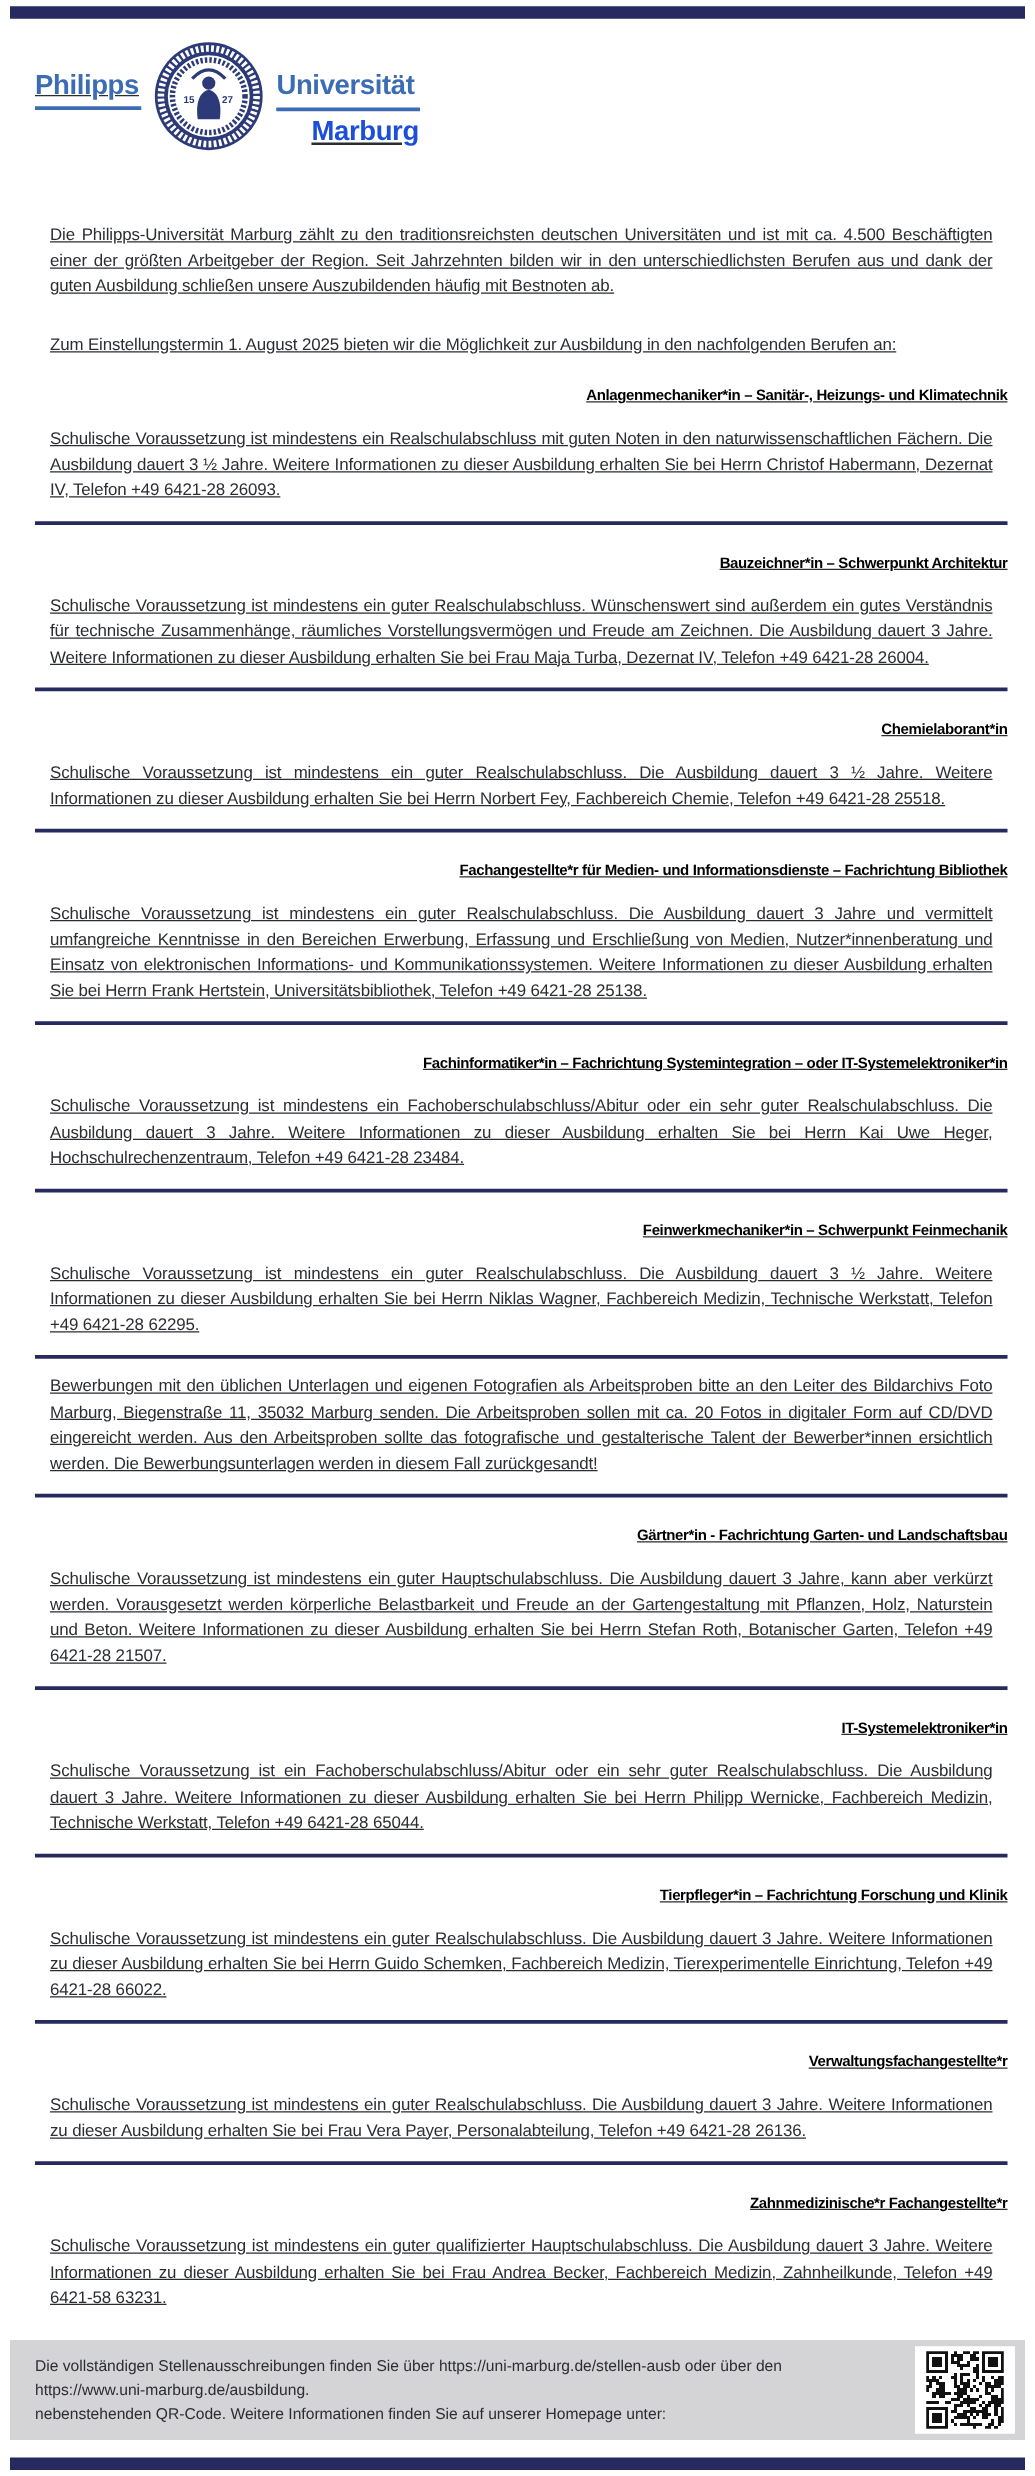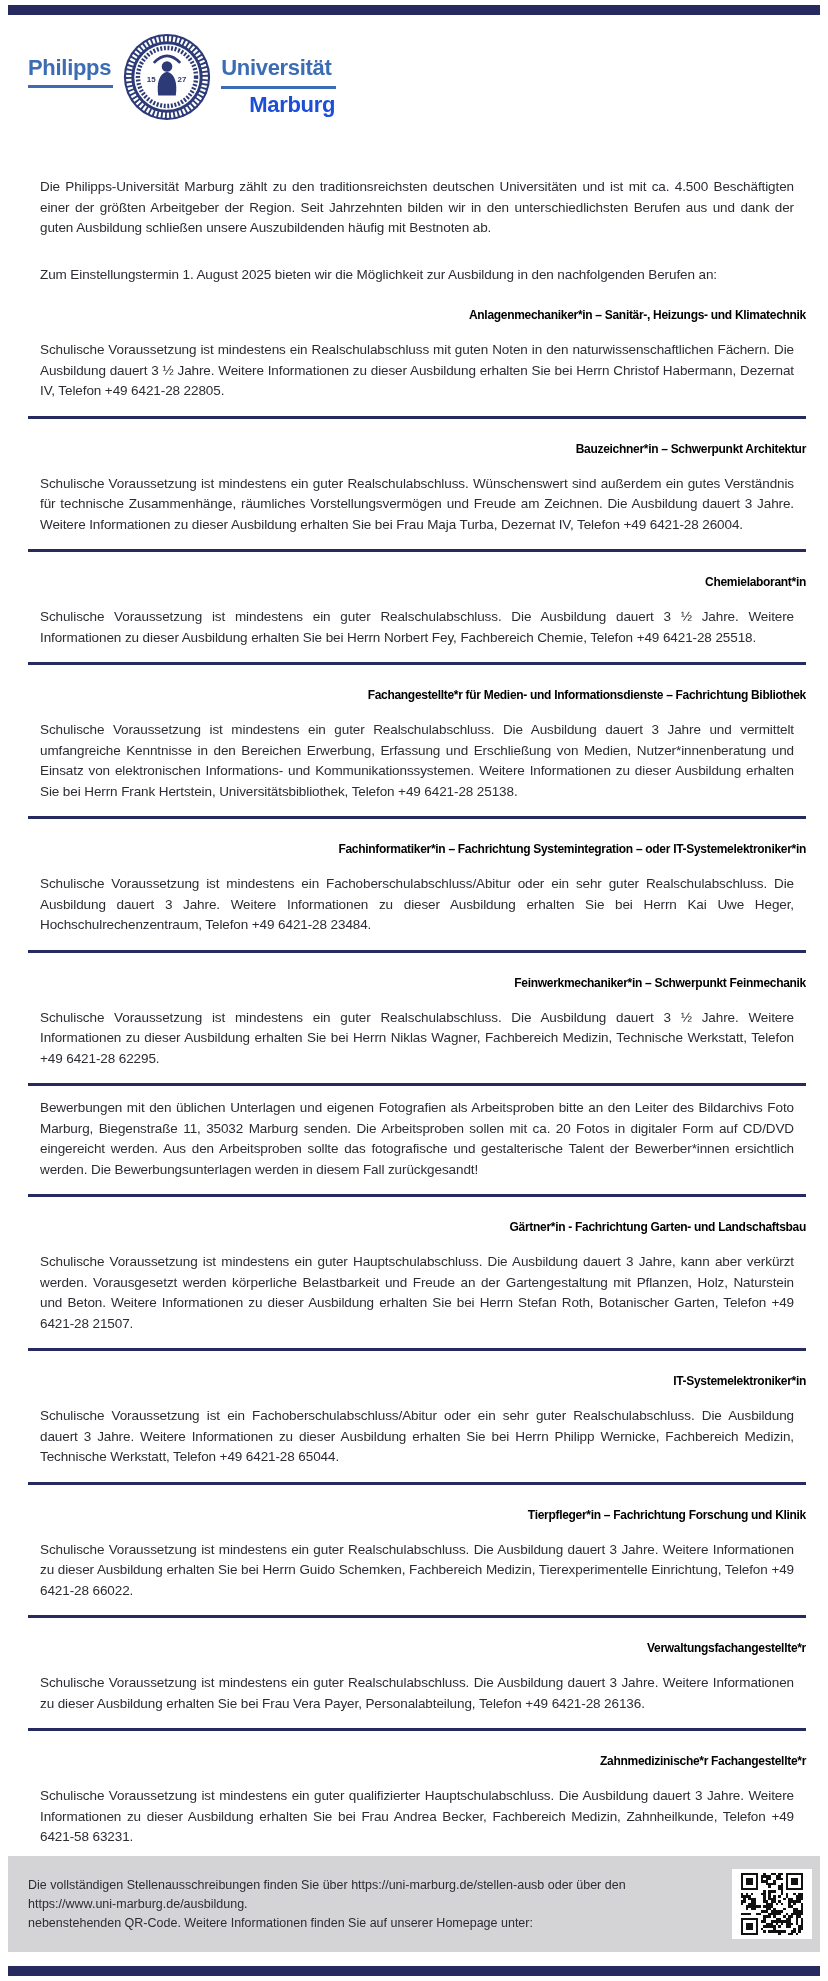--- a/index.html
+++ b/index.html
@@ -7,21 +7,21 @@
     width:828px;height:1981px;
     display:flex;flex-direction:column;
     font-family:"Liberation Sans", sans-serif;
     color:#2b2d33;
     overflow:hidden;
     box-sizing:border-box;
   }
   .accent-bar{height:10px;background:#262a5e;margin:0 8px;flex:0 0 auto;}
   .accent-bar.top{margin-top:5px;}
   .accent-bar.bottom{margin-top:14px;margin-bottom:5px;}
-  .content{padding:0 22px 0 28px;flex:0 1 auto;overflow:hidden;}
+  .content{padding:0 22px 0 28px;flex:0 1 auto;overflow:hidden;text-decoration:underline;}
   
   .logo-row{display:flex;align-items:flex-start;margin-top:18px;}
   .logo-left{margin-top:22px;}
   .logo-philipps{
     font-size:22px;font-weight:bold;color:#3b6cb4;
     border-bottom:3px solid #3b6cb4;padding:0 2px 5px 0;letter-spacing:-0.3px;
   }
   .seal-wrap{margin:0 10px;}
   .logo-right{margin-top:22px;}
   .logo-universitaet{
@@ -38,21 +38,21 @@
   .intro{margin-top:52px !important;}
   .term-line{margin-top:26px !important;text-align:left !important;}
   h2.job-title{
     font-size:12px;line-height:26px;font-weight:bold;color:#000000;
     margin:17px 0 10px 0;letter-spacing:-0.3px;text-align:right;
   }
   .rule{height:3px;background:#262a5e;margin-top:14px;}
   
   .footer-box{
     margin:auto 8px 0 8px;
-    background:#d4d4d6;height:96px;flex:0 0 auto;
+    background:#d4d4d6;height:80px;flex:0 0 auto;
     display:flex;align-items:center;justify-content:space-between;
     box-sizing:border-box;padding:0 8px 0 20px;
   }
   .footer-text{font-size:12.5px;line-height:19px;color:#2b2d33;}
   .qr-box{
     background:#ffffff;width:80px;height:70px;flex:0 0 auto;
     display:flex;align-items:center;justify-content:center;
   }
 </style>
 </head>
@@ -86,21 +86,21 @@
     </div>
   </div>
 
   <p class="body-text intro">Die Philipps-Universität Marburg zählt zu den traditionsreichsten deutschen Universitäten und ist mit ca. 4.500 Beschäftigten einer der größten Arbeitgeber der Region. Seit Jahrzehnten bilden wir in den unterschiedlichsten Berufen aus und dank der guten Ausbildung schließen unsere Auszubildenden häufig mit Bestnoten ab.</p>
 
   <p class="body-text term-line">Zum Einstellungstermin 1. August 2025 bieten wir die Möglichkeit zur Ausbildung in den nachfolgenden Berufen an:</p>
 
   <div id="jobs">
     <section class="job">
       <h2 class="job-title">Anlagenmechaniker*in – Sanitär-, Heizungs- und Klimatechnik</h2>
-      <p class="body-text">Schulische Voraussetzung ist mindestens ein Realschulabschluss mit guten Noten in den naturwissenschaftlichen Fächern. Die Ausbildung dauert 3 ½ Jahre. Weitere Informationen zu dieser Ausbildung erhalten Sie bei Herrn Christof Habermann, Dezernat IV, Telefon +49 6421-28 22805.</p>
+      <p class="body-text">Schulische Voraussetzung ist mindestens ein Realschulabschluss mit guten Noten in den naturwissenschaftlichen Fächern. Die Ausbildung dauert 3 ½ Jahre. Weitere Informationen zu dieser Ausbildung erhalten Sie bei Herrn Christof Habermann, Dezernat IV, Telefon +49 6421-28 26093.</p>
       <div class="rule"></div>
     </section>
 
     <section class="job">
       <h2 class="job-title">Bauzeichner*in – Schwerpunkt Architektur</h2>
       <p class="body-text">Schulische Voraussetzung ist mindestens ein guter Realschulabschluss. Wünschenswert sind außerdem ein gutes Verständnis für technische Zusammenhänge, räumliches Vorstellungsvermögen und Freude am Zeichnen. Die Ausbildung dauert 3 Jahre. Weitere Informationen zu dieser Ausbildung erhalten Sie bei Frau Maja Turba, Dezernat IV, Telefon +49 6421-28 26004.</p>
       <div class="rule"></div>
     </section>
 
     <section class="job">

